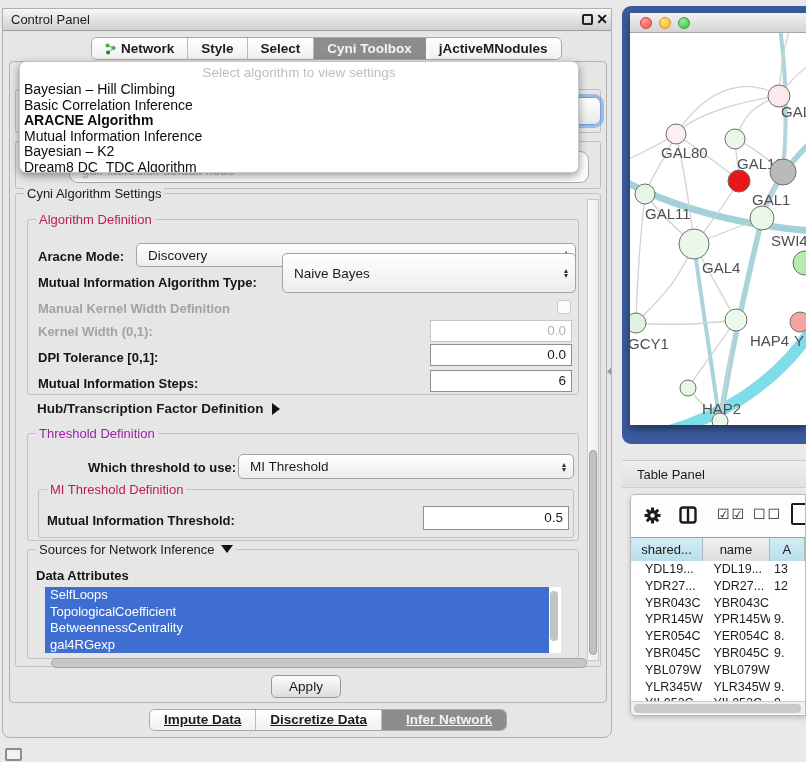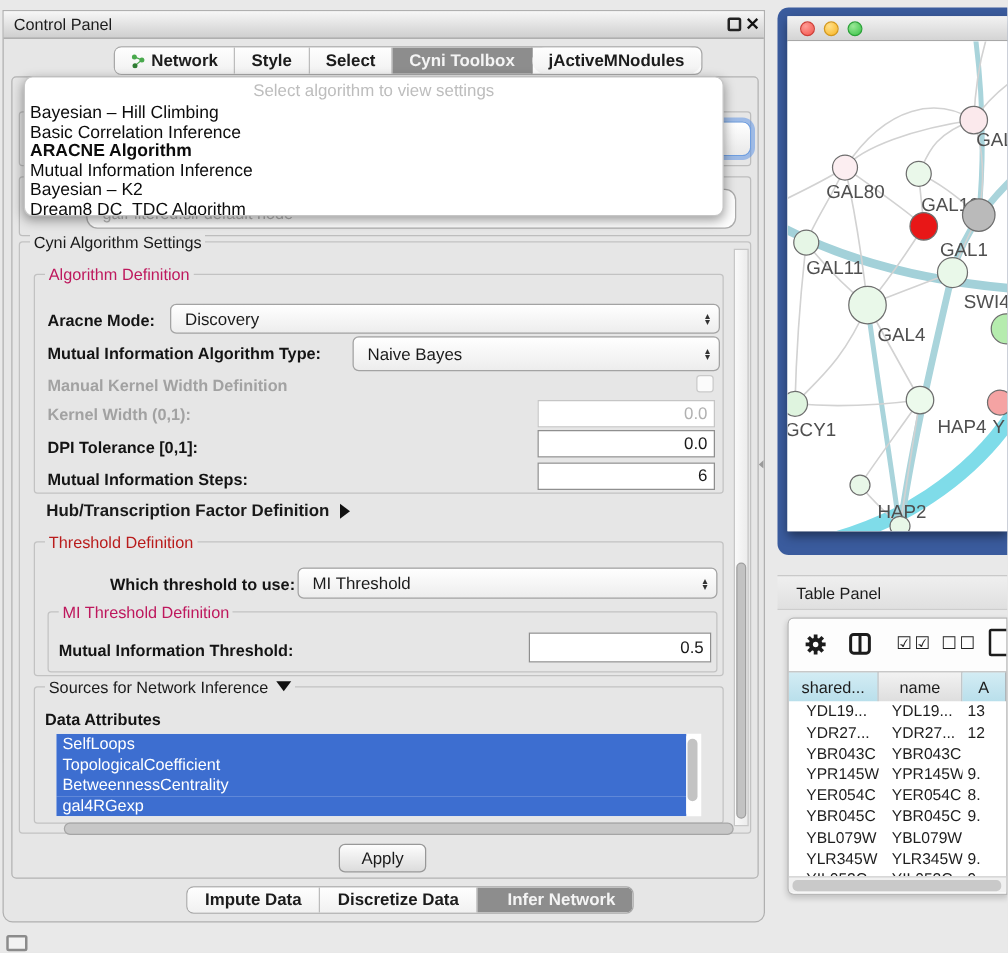--- a/index.html
+++ b/index.html
@@ -43,21 +43,21 @@
   #algo-popup .ph { text-align:center; color:#bdbdbd; font-size:13.5px; height:17px; }
   #algo-popup .item { font-size:14px; color:#0c0c0c; height:15.6px; line-height:15.6px; padding-left:4px; }
   #algo-popup .item.b { font-weight:bold; }
 
   
   .group { position:absolute; border:1px solid #c2c2c2; border-radius:3px; }
   .group-title { position:absolute; top:-8px; left:8px; background:#e6e6e6; padding:0 3px;
     font-size:13px; line-height:15px; }
   .t-black { color:#1a1a1a; }
   .t-blue  { color:#be185d; }
-  .t-green { color:#b91c1c; }
+  .t-green { color:#a21caf; }
 
   .lbl  { position:absolute; font-size:13px; font-weight:bold; color:#141414; white-space:nowrap; }
   .lbl-dis { position:absolute; font-size:13px; font-weight:bold; color:#a2a2a2; white-space:nowrap; }
 
   .combo { position:absolute; display:flex; align-items:center; border:1px solid #a3a3a3; border-radius:5px;
     background:linear-gradient(#ffffff,#ededed); font-size:13.5px; padding-left:11px; }
   .combo .stepper { margin-left:auto; margin-right:7px; display:flex; flex-direction:column; line-height:5px;
     font-size:8px; color:#333; }
   .field { position:absolute; background:#fff; border:1px solid #8f8f8f; font-size:13.5px;
     text-align:right; padding:0 5px; line-height:20px; }
@@ -78,21 +78,21 @@
   .scroll-track-v { position:absolute; background:linear-gradient(90deg,#fafafa,#ececec); border:1px solid #c7c7c7; }
   .scroll-thumb { position:absolute; background:#c2c2c2; border:1px solid #9e9e9e; border-radius:5px; }
 
   #apply-btn { position:absolute; left:268px; top:666px; width:70px; height:23px;
     background:linear-gradient(#fdfdfd,#dcdcdc); border:1px solid #989898; border-radius:5px;
     font-size:13.5px; text-align:center; line-height:21px; z-index:3; }
 
   #bottom-tabs { position:absolute; left:146px; top:700px; height:22px; display:flex;
     border:1px solid #a8a8a8; border-radius:6px; overflow:hidden; background:#fdfdfd; }
   #bottom-tabs .seg { padding:0 14px; font-size:13.5px; font-weight:600; color:#1c1c1c;
-    line-height:20px; border-right:1px solid #bcbcbc; background:linear-gradient(#fefefe,#f1f1f1); }
+    line-height:20px; border-right:1px solid #bcbcbc; background:linear-gradient(#fefefe,#f1f1f1);text-decoration:underline; }
   #bottom-tabs .seg:last-child { border-right:none;padding-left:24px; }
   #bottom-tabs .seg.sel { background:#8d8d8d; color:#f4f4f4; }
 
   #splitter-dot { position:absolute; left:607px; top:368px; width:4px; height:7px; background:#9a9a9a;
     clip-path:polygon(100% 0,0 50%,100% 100%); }
 
   
   #net-frame { position:absolute; left:622px; top:6px; width:184px; height:438px;
     background:#3a5b9d; border-radius:9px 0 0 9px; }
   #net-window { position:absolute; left:8px; top:7px; width:176px; height:412px; background:#fff;
@@ -202,21 +202,21 @@
     <span class="lbl" style="left:10px; top:29px;">Aracne Mode:</span>
     <div class="combo" style="left:108px; top:23px; width:440px; height:24px;">
       <span>Discovery</span>
       <span class="stepper">
           <span>▴</span>
           <span>▾</span>
         </span>
     </div>
 
     <span class="lbl" style="left:10px; top:55px;">Mutual Information Algorithm Type:</span>
-    <div class="combo" style="left:254px; top:49px; width:294px; height:28px;">
+    <div class="combo" style="left:254px; top:33px; width:294px; height:40px;">
       <span>Naive Bayes</span>
       <span class="stepper">
           <span>▴</span>
           <span>▾</span>
         </span>
     </div>
 
     <span class="lbl-dis" style="left:10px; top:81px;">Manual Kernel Width Definition</span>
     <span class="checkbox" style="left:529px; top:80px;"></span>
 

